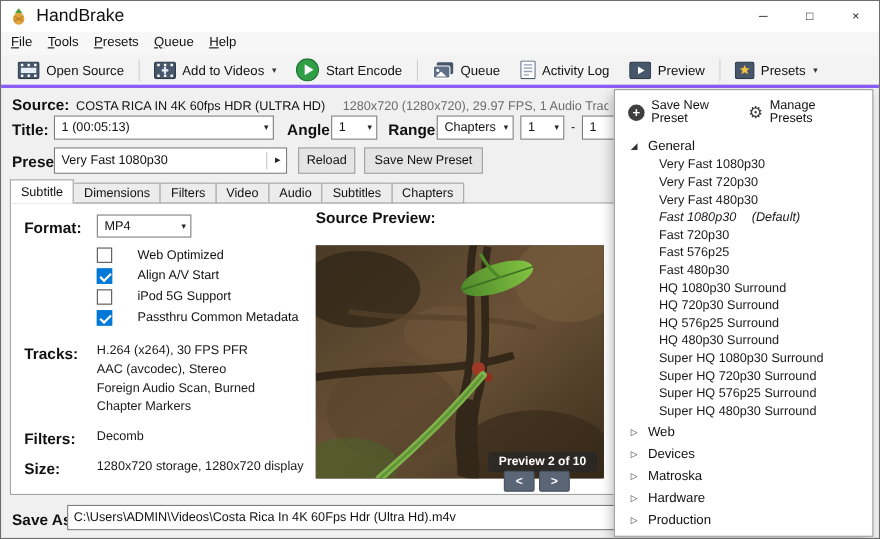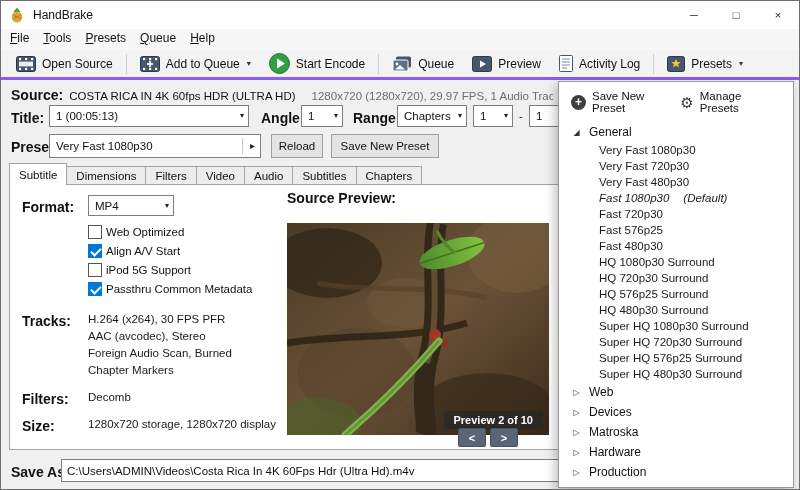--- a/index.html
+++ b/index.html
@@ -6,21 +6,21 @@
   html,body { width:800px; height:490px; }
   body { font-family:"Liberation Sans","DejaVu Sans",sans-serif; background:#fff; }
 
   .window { position:relative; width:800px; height:490px; background:#f0f0f0;
             border:1px solid #6d6d6d; overflow:hidden; font-size:12px; color:#111; }
 
   
   .titlebar { position:absolute; top:0; left:0; right:0; height:28px; background:#fff;
               display:flex; align-items:center; }
   .tb-logo { margin-left:8px; flex:none; }
-  .tb-title { margin-left:8px; font-size:12px; }
+  .tb-title { margin-left:8px; font-size:16px; }
   .tb-controls { margin-left:auto; display:flex; height:100%; }
   .tb-btn { width:42px; height:100%; display:flex; align-items:center; justify-content:center;
             font-size:11px; color:#222; background:transparent; border:none; font-family:inherit; }
 
   
   .menubar { position:absolute; top:28px; left:0; right:0; height:21px; background:#f7f7f7;
              display:flex; padding-left:2px; }
   .menu-item { display:inline-block; padding:2px 7px; font-size:12px; }
   .menu-item::first-letter { text-decoration:underline; }
 
@@ -63,21 +63,21 @@
   .tab { height:19px; padding:0 9px; font-size:11.5px; background:#ececec;
          border:1px solid #a5a5a5; margin-right:-1px; display:flex; align-items:center; }
   .tab.active { height:22px; background:#fff; border-bottom:none; position:relative; z-index:6; }
 
   
   .panel { position:absolute; left:8px; top:183px; width:732px; height:266px;
            background:#fff; border:1px solid #a5a5a5;padding-left:28px; }
   .panel .lbl { position:absolute; }
   .panel .val { position:absolute; font-size:11.5px; color:#1a1a1a; white-space:nowrap; }
 
-  .check-row { position:absolute; display:flex; align-items:center; gap:4px; font-size:11.5px; }
+  .check-row { position:absolute; display:flex; align-items:center; gap:23px; font-size:11.5px; }
   .cb { position:relative; width:14px; height:14px; border:1px solid #555; background:#fff; flex:none; }
   .cb.checked { background:#0078d7; border-color:#0078d7; }
   .cb.checked::after { content:""; position:absolute; left:4px; top:1px; width:4px; height:8px;
                        border:solid #fff; border-width:0 2px 2px 0; transform:rotate(45deg); }
 
   .preview-frame { position:absolute; left:277px; top:38px; width:262px; height:212px;
                    background:#3c2e1d; overflow:hidden;font-weight:bold; }
   .preview-badge { position:absolute; right:6px; bottom:6px; background:rgba(40,40,40,.78);
                    color:#fff; font-size:11px; padding:3px 10px; border-radius:3px; }
   .nav-btn { position:absolute; width:28px; height:19px; background:#5a6676; color:#fff;
@@ -155,56 +155,56 @@
       <svg class="icn" width="20" height="16" viewBox="0 0 20 16">
         <rect x="0.5" y="0.5" width="19" height="15" rx="2" fill="#47566b" stroke="#2e3a4a"></rect>
         <rect x="3" y="2" width="2.2" height="2.2" fill="#fff"></rect>
           <rect x="9" y="2" width="2.2" height="2.2" fill="#fff"></rect>
           <rect x="15" y="2" width="2.2" height="2.2" fill="#fff"></rect>
         <rect x="3" y="11.8" width="2.2" height="2.2" fill="#fff"></rect>
           <rect x="9" y="11.8" width="2.2" height="2.2" fill="#fff"></rect>
           <rect x="15" y="11.8" width="2.2" height="2.2" fill="#fff"></rect>
         <path d="M10,5 v6 M7,8 h6" stroke="#e8eef5" stroke-width="2"></path>
       </svg>
-      <span>Add to Queue</span>
+      <span>Add to Videos</span>
       <span class="dd-arrow">▾</span>
     </button>
     <button class="tool-btn">
       <svg class="icn" width="21" height="21" viewBox="0 0 21 21">
         <circle cx="10.5" cy="10.5" r="10" fill="#2f9e44" stroke="#237032"></circle>
         <polygon points="8,5.5 16,10.5 8,15.5" fill="#fff"></polygon>
       </svg>
       <span>Start Encode</span>
     </button>
     <span class="tool-sep"></span>
     <button class="tool-btn">
       <svg class="icn" width="20" height="16" viewBox="0 0 20 16">
         <rect x="4" y="0.5" width="15" height="11" rx="1.5" fill="#47566b"></rect>
         <rect x="1" y="4" width="15" height="11" rx="1.5" fill="#5d6e85" stroke="#fff"></rect>
         <circle cx="5" cy="8" r="1.4" fill="#fff"></circle>
         <path d="M3,13.5 L8,9 L13,13.5 Z" fill="#fff"></path>
       </svg>
       <span>Queue</span>
-    </button>
-    <button class="tool-btn">
-      <svg class="icn" width="20" height="16" viewBox="0 0 20 16">
-        <rect x="0.5" y="0.5" width="19" height="15" rx="2" fill="#47566b" stroke="#2e3a4a"></rect>
-        <polygon points="8,4.5 14,8 8,11.5" fill="#fff"></polygon>
-      </svg>
-      <span>Preview</span>
     </button>
     <button class="tool-btn">
       <svg class="icn" width="14" height="17" viewBox="0 0 14 17">
         <rect x="0.5" y="0.5" width="13" height="16" rx="1" fill="#fff" stroke="#47566b"></rect>
         <line x1="3" y1="4" x2="11" y2="4" stroke="#8ea0b5" stroke-width="1.2"></line>
         <line x1="3" y1="7" x2="11" y2="7" stroke="#8ea0b5" stroke-width="1.2"></line>
         <line x1="3" y1="10" x2="11" y2="10" stroke="#8ea0b5" stroke-width="1.2"></line>
         <line x1="3" y1="13" x2="8" y2="13" stroke="#8ea0b5" stroke-width="1.2"></line>
       </svg>
       <span>Activity Log</span>
+    </button>
+    <button class="tool-btn">
+      <svg class="icn" width="20" height="16" viewBox="0 0 20 16">
+        <rect x="0.5" y="0.5" width="19" height="15" rx="2" fill="#47566b" stroke="#2e3a4a"></rect>
+        <polygon points="8,4.5 14,8 8,11.5" fill="#fff"></polygon>
+      </svg>
+      <span>Preview</span>
     </button>
     <span class="tool-sep"></span>
     <button class="tool-btn">
       <svg class="icn" width="18" height="16" viewBox="0 0 18 16">
         <rect x="0.5" y="0.5" width="17" height="15" rx="2" fill="#47566b" stroke="#2e3a4a"></rect>
         <polygon points="9,3 10.4,6 13.6,6.2 11.1,8.2 12,11.4 9,9.6 6,11.4 6.9,8.2 4.4,6.2 7.6,6" fill="#f4c33d"></polygon>
       </svg>
       <span>Presets</span>
       <span class="dd-arrow">▾</span>
     </button>

